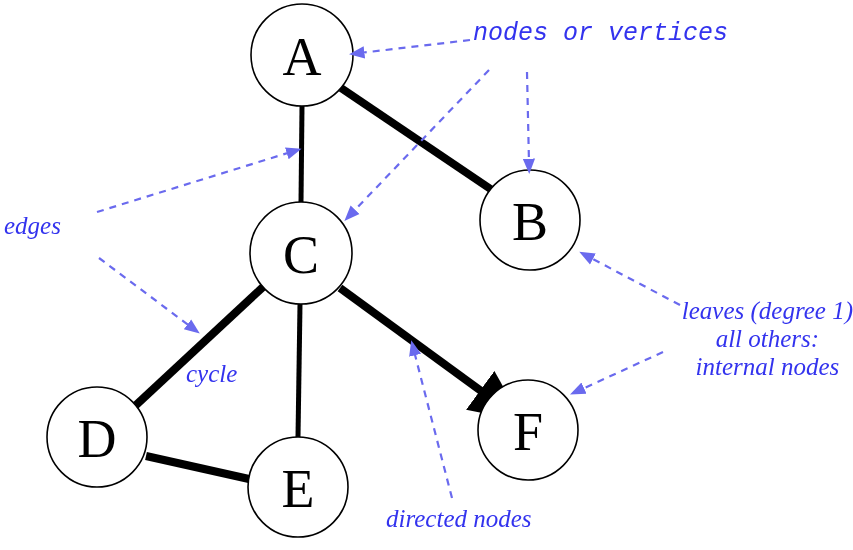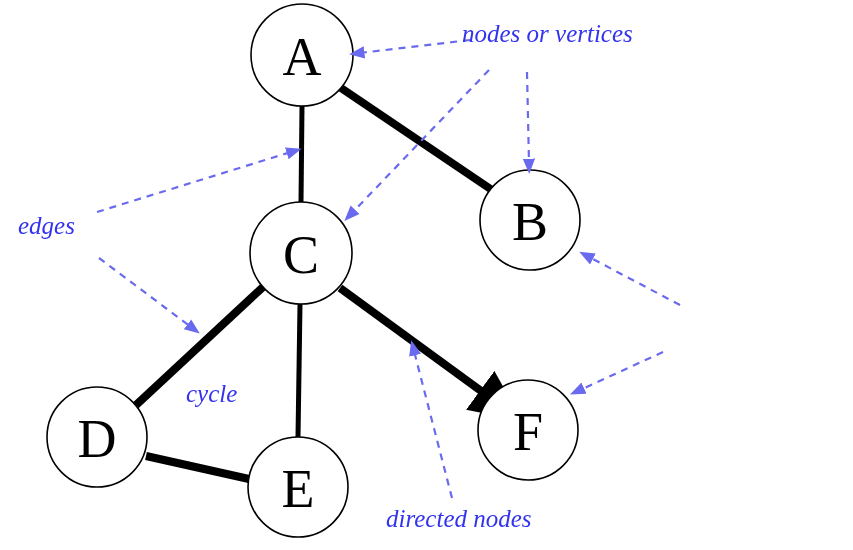--- a/index.html
+++ b/index.html
@@ -33,25 +33,25 @@
   }
   .annotation {
     position: absolute;
     color: #3333ee;
     font-family: "Liberation Serif", "DejaVu Serif", serif;
     font-style: italic;
     font-size: 25px;
     white-space: nowrap;
     line-height: 1.12;
   }
-  #ann-nodes   { left: 462px; top: 20px; }
-  #ann-edges   { left: 18px;   top: 212px; font-family: Liberation Serif, serif; }
+  #ann-nodes   { left: 473px; top: 20px; font-family: Liberation Mono, monospace; }
+  #ann-edges   { left: 4px;   top: 212px; font-family: Liberation Serif, serif; }
   #ann-leaves  { left: 853px; top: 297px; transform: translateX(-100%); text-align: center; }
   #ann-leaves .ln { display: block; }
-  #ann-cycle   { left: 186px; top: 380px; }
+  #ann-cycle   { left: 186px; top: 360px; }
   #ann-directed{ left: 386px; top: 505px; }
 </style>
 </head>
 <body>
 
 <div id="canvas">
 
   <svg id="graph-svg" viewBox="0 0 853 550">
     <defs>
       <marker id="solid-arrow" markerWidth="9" markerHeight="9" refX="1.2" refY="3" orient="auto" markerUnits="strokeWidth">
@@ -121,18 +121,23 @@
       <line x1="663" y1="352" x2="580" y2="390" marker-end="url(#thin-arrow)"></line>
 
       <line x1="452" y1="498" x2="414" y2="351" marker-end="url(#thin-arrow)"></line>
     </g>
   </svg>
 
   <div class="annotation" id="ann-nodes">nodes or vertices</div>
 
   <div class="annotation" id="ann-edges">edges</div>
 
+  <div class="annotation" id="ann-leaves">
+    <span class="ln">leaves (degree 1)</span>
+    <span class="ln upright">all others:</span>
+    <span class="ln">internal nodes</span>
+  </div>
 
   <div class="annotation" id="ann-cycle">cycle</div>
 
   <div class="annotation" id="ann-directed">directed nodes</div>
 
 </div>
 
 </body></html>

